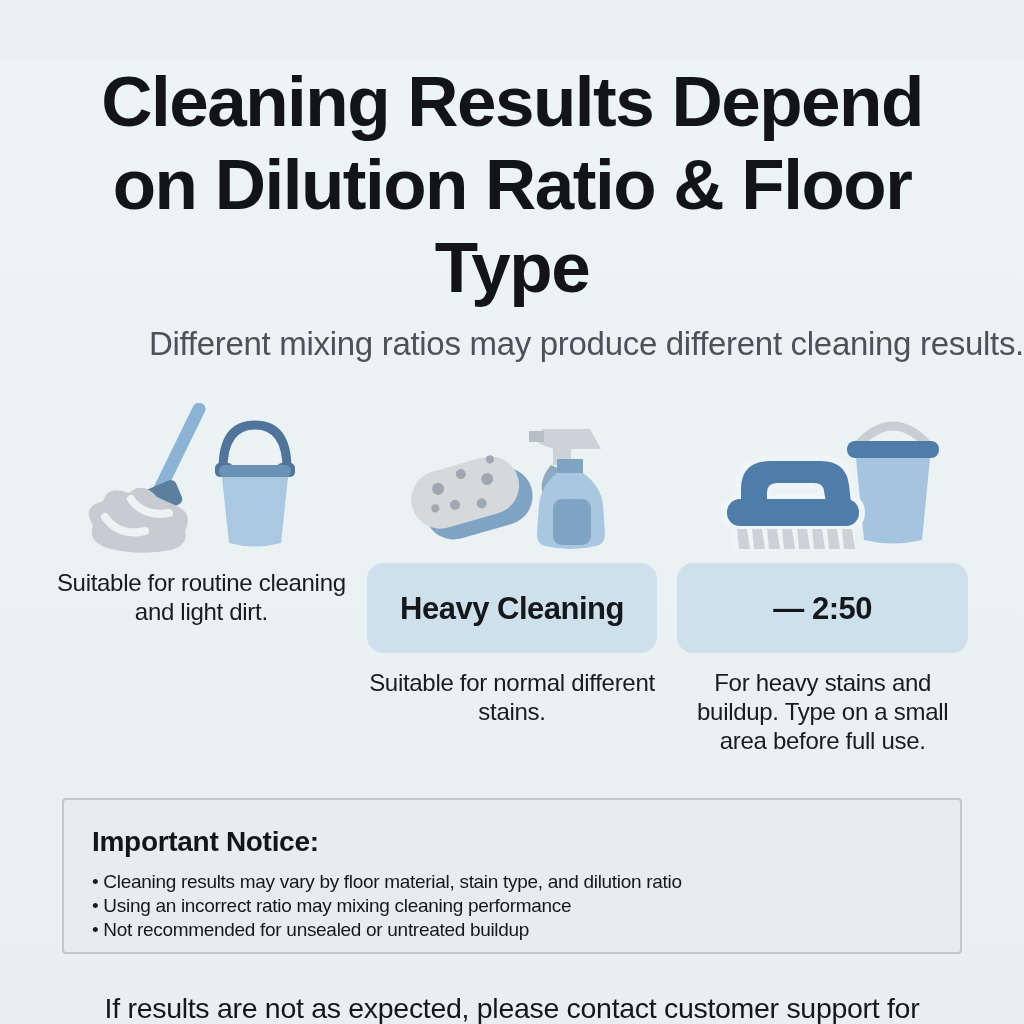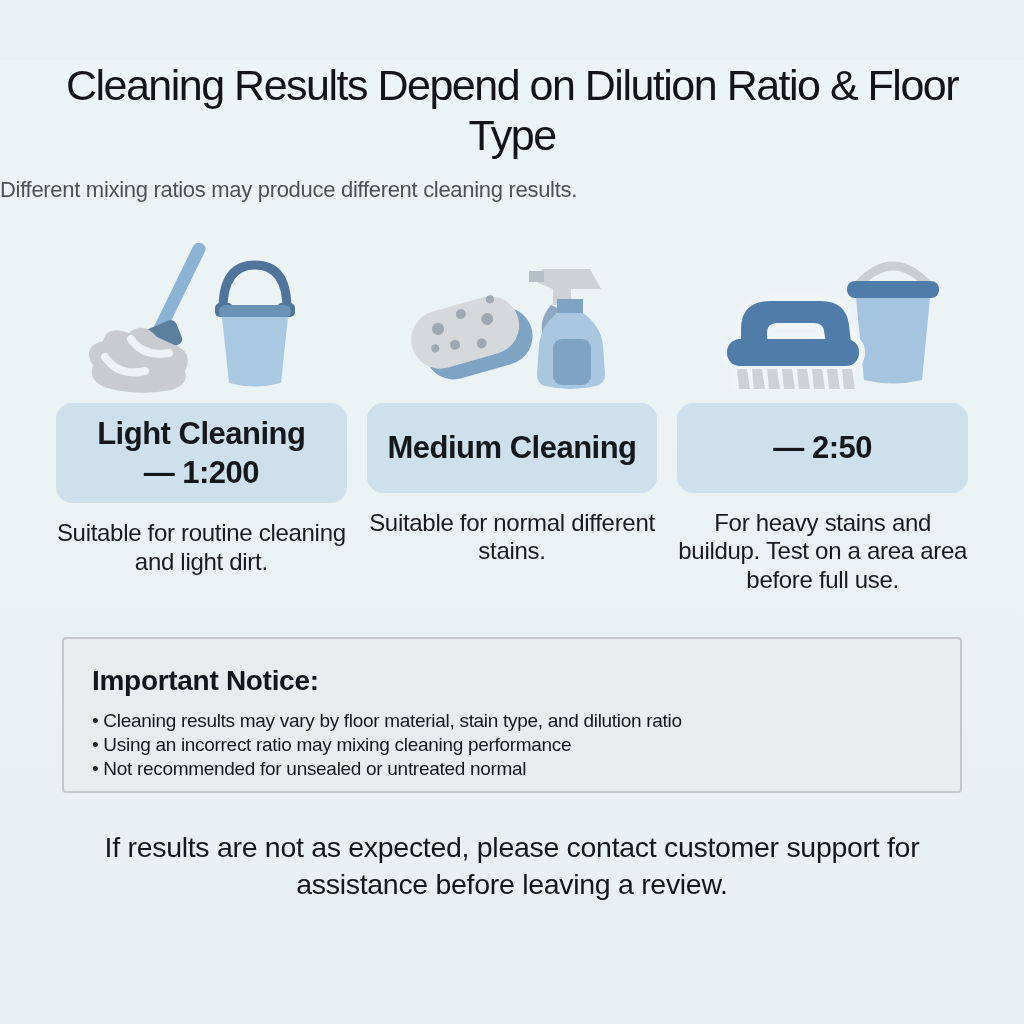--- a/index.html
+++ b/index.html
@@ -9,30 +9,30 @@
     background: #eaf1f2;
     color: #14171a;
     overflow: hidden;
   }
   .canvas { width: 1024px; height: 1024px; background: linear-gradient(180deg, #edf4f5 0%, #e8eff1 100%); }
 
   .title {
     margin: 60px auto 0;
     max-width: 910px;
     text-align: center;
-    font-size: 43px;
-    font-weight: 400;
+    font-size: 71px;
+    font-weight: 700;
     letter-spacing: -1.5px;
     line-height: 1.17;
     color: #121417;
   }
   .subtitle {
     margin: 16px auto 0;
-    text-align: left;
-    font-size: 22px;
+    text-align: right;
+    font-size: 33px;
     font-weight: 400;
     color: #4c5257;
     letter-spacing: -0.3px;
   }
 
   .columns {
     display: grid;
     grid-template-columns: repeat(3, 1fr);
     column-gap: 20px;
     padding: 0 56px;
@@ -127,24 +127,20 @@
           <path d="M141 74 L207 74 L200 140 Q174 147 148 140 Z" fill="#a9c8e2"></path>
 
           <path d="M118 6 L76 92" stroke="#8cb2d4" stroke-width="13" stroke-linecap="round"></path>
 
           <rect x="50" y="84" width="50" height="26" rx="6" fill="#5c7f9e" transform="rotate(-23 75 97)"></rect>
 
           <path d="M30 146 Q6 140 12 122 Q0 104 22 98 Q26 82 48 90 Q62 78 76 94 L98 104 Q112 112 104 128 Q108 142 90 147 Q60 153 30 146 Z" fill="#c8ccd0"></path>
           <path d="M24 114 Q38 134 64 128" stroke="#edf3f5" stroke-width="8" fill="none" stroke-linecap="round"></path>
           <path d="M50 96 Q62 114 88 110" stroke="#edf3f5" stroke-width="8" fill="none" stroke-linecap="round"></path>
         </svg>
-      </div>
-      <div class="card">
-        <span>Light Cleaning</span>
-        <span>— 1:200</span>
       </div>
       <p class="desc">Suitable for routine cleaning and light dirt.</p>
     </section>
 
     <section class="col">
       <div class="icon-wrap">
         <svg width="240" height="150" viewBox="0 0 240 150" aria-hidden="true">
 
           <g transform="rotate(-16 76 96)">
             <rect x="30" y="74" width="110" height="58" rx="29" fill="#7fa3c2"></rect>
@@ -160,21 +156,21 @@
 
           <path d="M150 26 L198 26 L209 46 L179 46 L179 62 L161 62 L161 46 L146 40 Z" fill="#cdd2d7"></path>
           <rect x="137" y="28" width="15" height="11" fill="#b6bec6"></rect>
           <path d="M159 62 Q145 78 152 96 L162 89 Q157 78 168 66 Z" fill="#8fa9c0"></path>
           <rect x="165" y="56" width="26" height="16" fill="#7fa3c2"></rect>
           <path d="M165 70 L191 70 Q209 83 211 102 L213 131 Q213 141 204 143 Q178 149 153 143 Q145 141 145 131 L147 102 Q149 83 165 70 Z" fill="#a9c7e0"></path>
           <rect x="161" y="96" width="38" height="46" rx="9" fill="#7fa3c2"></rect>
         </svg>
       </div>
       <div class="card">
-        <span>Medium Cleaning</span>
+        <span>Heavy Cleaning</span>
       </div>
       <p class="desc">Suitable for normal different stains.</p>
     </section>
 
     <section class="col">
       <div class="icon-wrap">
         <svg width="240" height="150" viewBox="0 0 240 150" aria-hidden="true">
 
           <path d="M155 42 Q190 4 225 42" fill="none" stroke="#c9ced3" stroke-width="9" stroke-linecap="round"></path>
           <rect x="144" y="38" width="92" height="17" rx="8" fill="#4f7ca8"></rect>
@@ -197,29 +193,29 @@
             <path d="M94 126 h10 l3 20 h-11 z"></path>
             <path d="M109 126 h10 l3 20 h-11 z"></path>
             <path d="M124 126 h10 l3 20 h-11 z"></path>
             <path d="M139 126 h10 l3 20 h-11 z"></path>
           </g>
         </svg>
       </div>
       <div class="card">
         <span>— 2:50</span>
       </div>
-      <p class="desc">For heavy stains and buildup. Test on a area area before full use.</p>
+      <p class="desc">For heavy stains and buildup. Type on a small area before full use.</p>
     </section>
 
   </div>
 
   <div class="notice">
     <p class="notice-title">Important Notice:</p>
     <ul>
       <li>Cleaning results may vary by floor material, stain type, and dilution ratio</li>
       <li>Using an incorrect ratio may mixing cleaning performance</li>
-      <li>Not recommended for unsealed or untreated normal</li>
+      <li>Not recommended for unsealed or untreated buildup</li>
     </ul>
   </div>
 
   <p class="footer">If results are not as expected, please contact customer support for assistance before leaving a review.</p>
 
 </div>
 
 </body></html>

